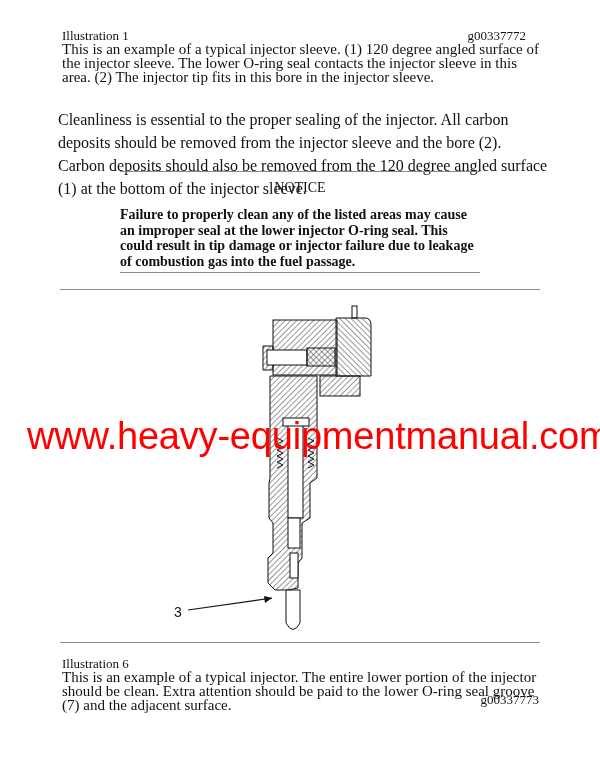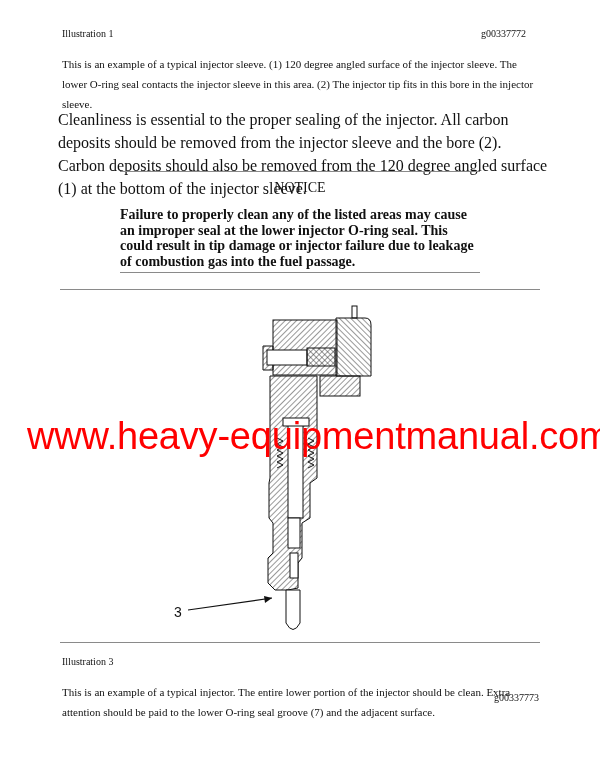--- a/index.html
+++ b/index.html
@@ -1,20 +1,20 @@
 <!DOCTYPE html>
 <html><head>
 <meta charset="utf-8">
 <style>
   html, body { margin:0; padding:0; background:#ffffff; }
   body { width:600px; height:776px; position:relative; overflow:hidden;
          font-family:"Liberation Serif", serif; color:#111; }
   .abs { position:absolute; }
-  .caption-head { font-size:10px;font-family:Liberation Serif, serif; }
-  .caption-text { font-size:11px; line-height:20px;margin-top:12px; }
+  .caption-head { font-size:13px;font-family:Liberation Serif, serif; }
+  .caption-text { font-size:15px; line-height:14px; }
   .body-text { font-size:16px; line-height:23px; }
   .rule { position:absolute; height:1px; background:#8a8a8a; }
   .notice-title { font-weight:normal; font-size:14px; text-align:center; }
   .notice-text { font-weight:bold; font-size:14px; line-height:15.5px; }
   .watermark { font-family:"Liberation Sans", sans-serif; color:#ff0000;
                font-size:38px; white-space:nowrap; letter-spacing:-0.2px;margin-top:48px; }
   .label3 { font-family:"Liberation Sans", sans-serif; font-size:14px; }
 </style>
 </head>
 <body>
@@ -74,15 +74,15 @@
 
   <line x1="28" y1="312" x2="112" y2="300" stroke="#111" stroke-width="1.2"></line>
   <polygon points="112,300 104,298 105,305" fill="#111"></polygon>
 </svg>
 <div class="abs label3" style="left:174px; top:604px;">3</div>
 
 <div class="abs watermark" style="left:27px; top:367px;">www.heavy-equipmentmanual.com</div>
 
 <div class="rule" style="left:60px; top:642px; width:480px;"></div>
 
-<div class="abs caption-head" style="left:62px; top:656px;">Illustration 3</div>
+<div class="abs caption-head" style="left:62px; top:656px;">Illustration 6</div>
 <div class="abs caption-head" style="right:61px; top:656px;margin-top:36px;">g00337773</div>
 <div class="abs caption-text" style="left:62px; top:670px; width:482px;">This is an example of a typical injector. The entire lower portion of the injector should be clean. Extra attention should be paid to the lower O-ring seal groove (7) and the adjacent surface.</div>
 
 </body></html>

